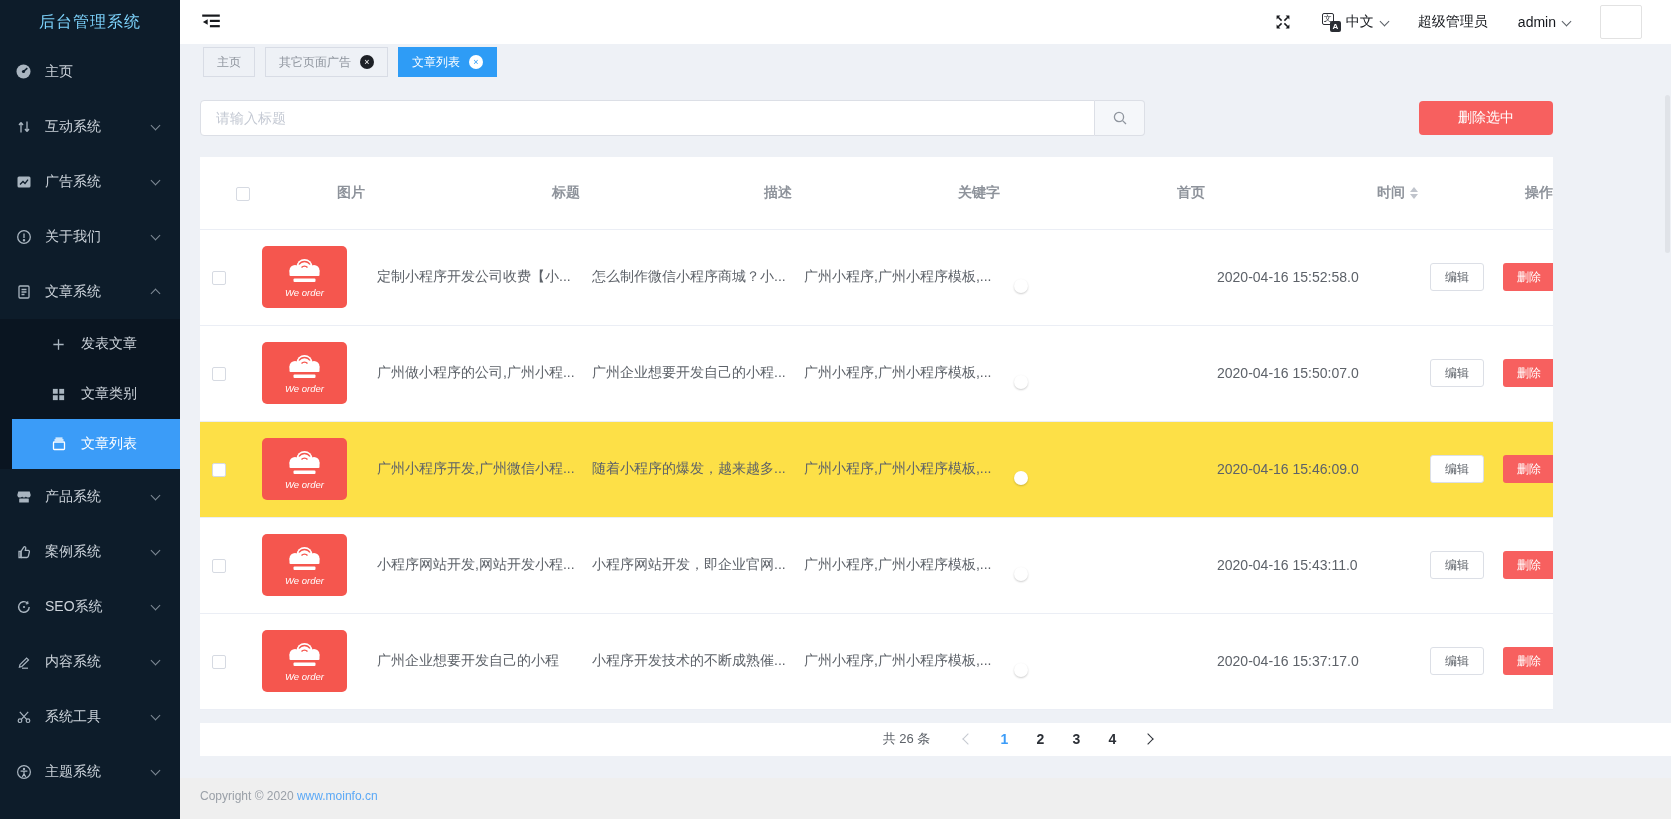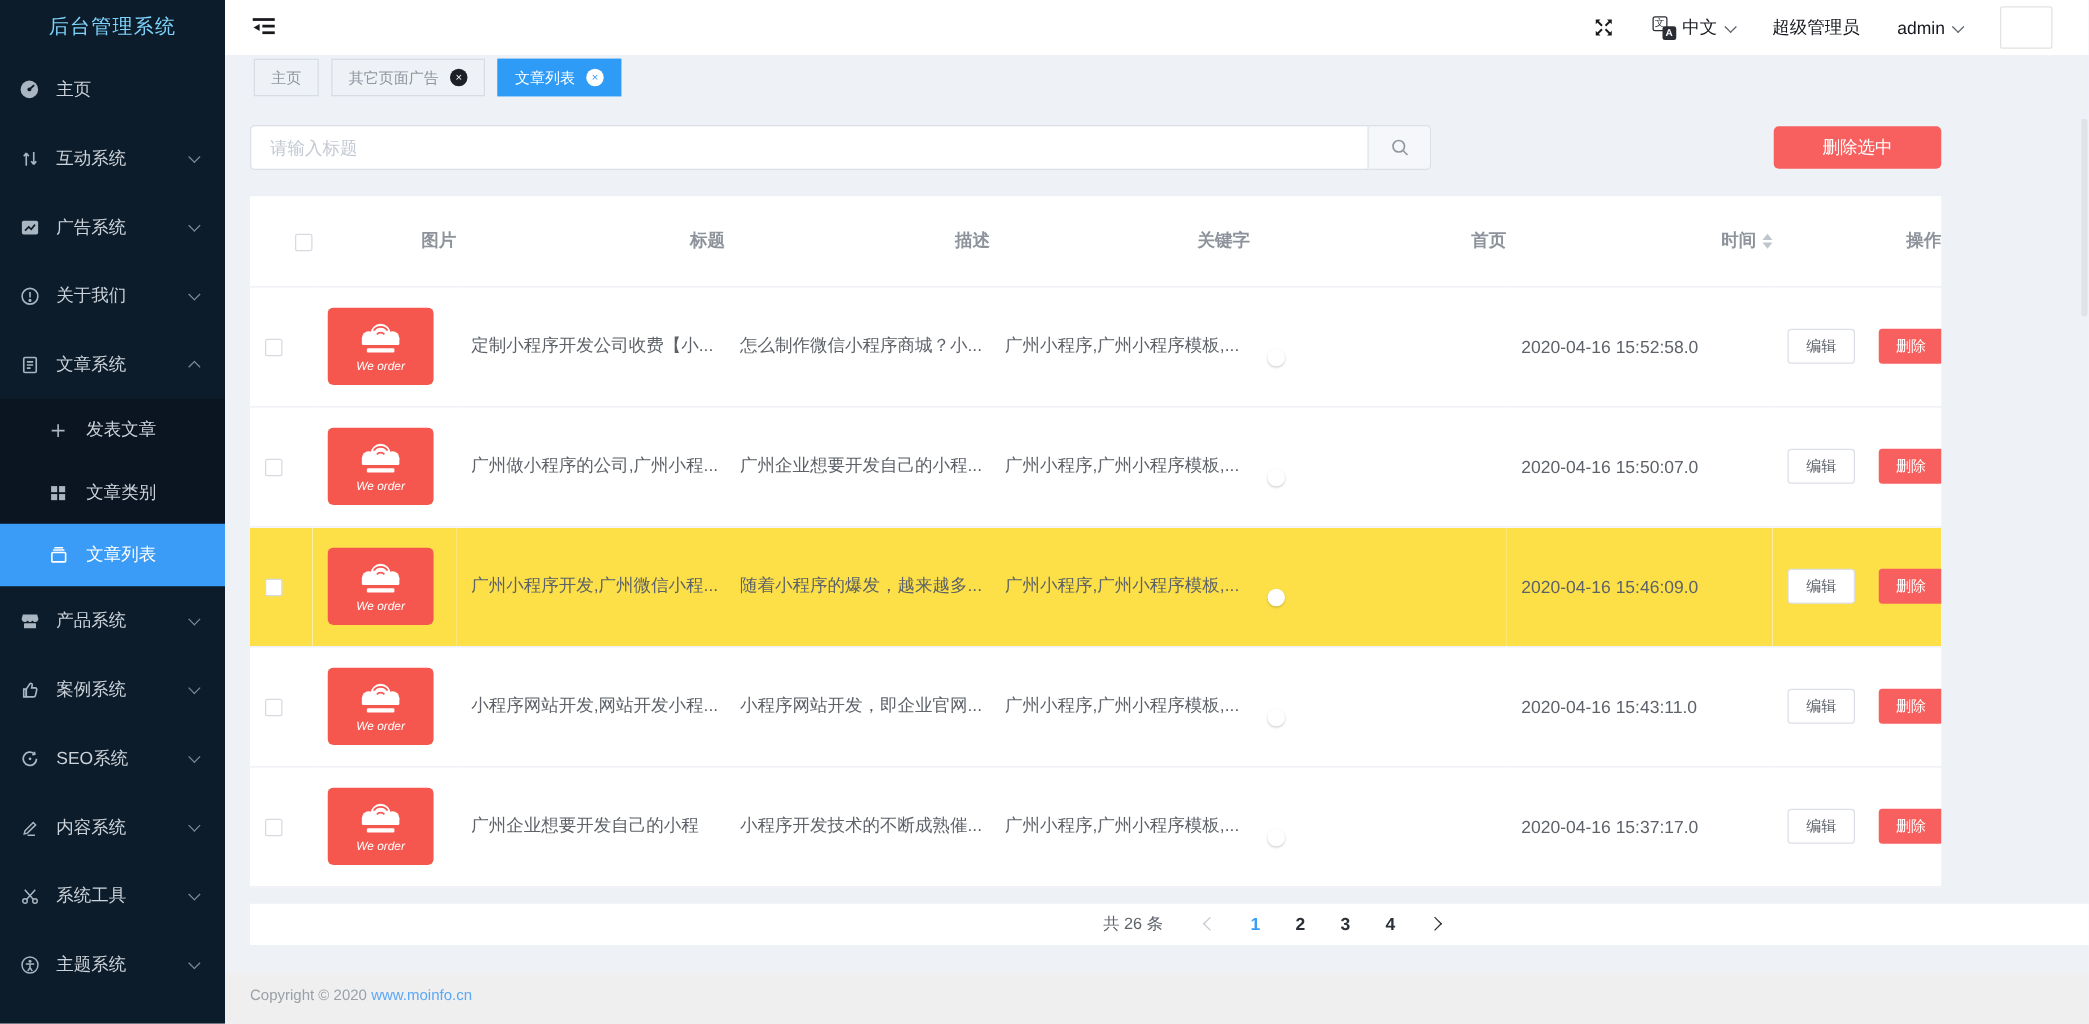--- a/index.html
+++ b/index.html
@@ -14,21 +14,21 @@
     color:#7dd3fc; font-size:16px; letter-spacing:1px; }
   .side-item { height:55px; display:flex; align-items:center;
     padding:0 15px 0 15px; color:#ccd3da; font-size:14px; cursor:pointer; }
   .si-icon { width:17px; height:17px; margin-right:13px; color:#a9b5c0;
     display:flex; align-items:center; justify-content:center; flex:none; }
   .si-label { flex:1; white-space:nowrap; }
   .chev { width:7px; height:7px; border-right:1.3px solid #7f8b96;
     border-bottom:1.3px solid #7f8b96; margin-right:6px; flex:none; }
   .chev.down { transform:rotate(45deg); margin-top:-3px; }
   .chev.up   { transform:rotate(-135deg); margin-top:4px; }
-  .submenu { background:#0a1521; }
+  .submenu { background:#0a1521;padding-left:12px; }
   .sub-item { height:50px; display:flex; align-items:center;
     padding-left:38px; color:#ccd3da; font-size:14px; cursor:pointer; }
   .sub-item .si-icon { margin-right:14px; }
   .sub-item.active { background:#3b9cf8; color:#fff; }
   .sub-item.active .si-icon { color:#fff; }
 
   
   .main { position:absolute; left:180px; top:0; width:1491px; height:819px; }
 
   .topbar { height:44px; background:#fff; display:flex; align-items:center;

